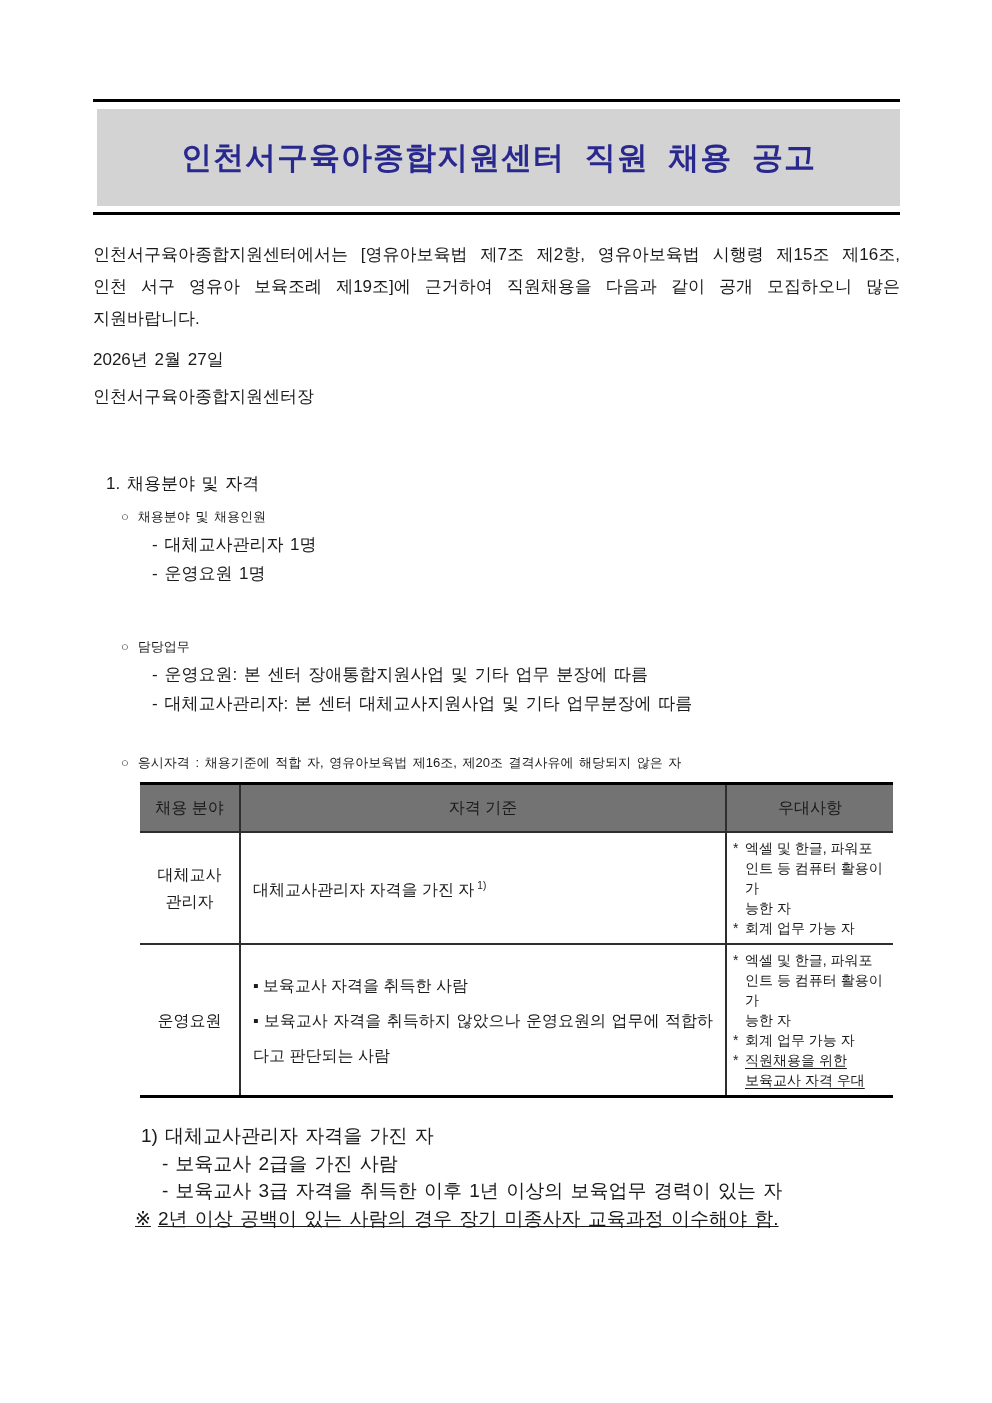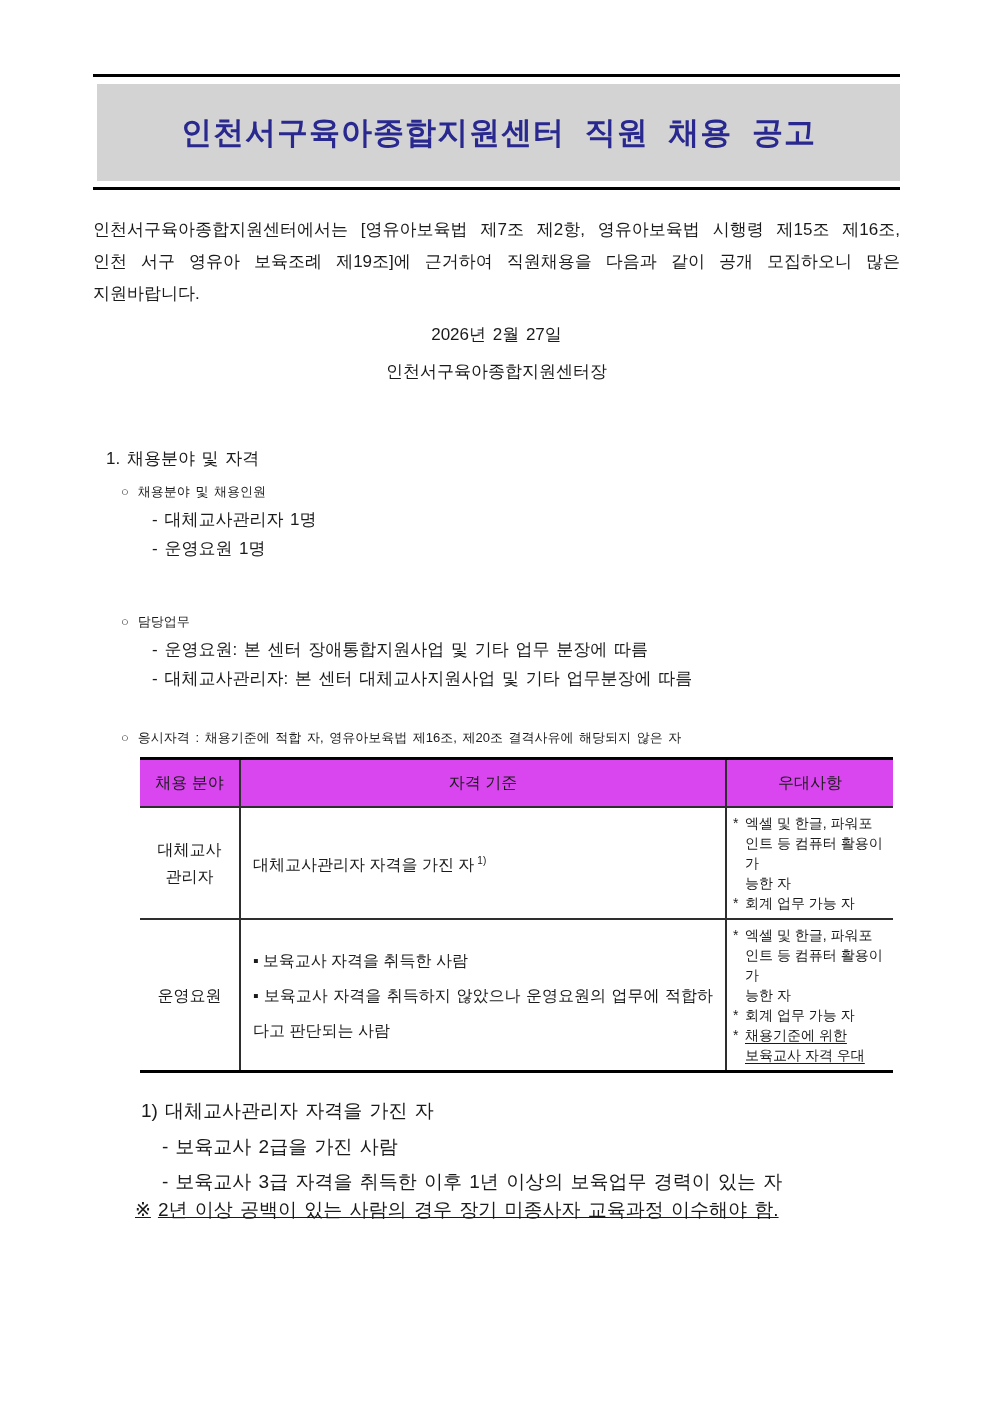--- a/index.html
+++ b/index.html
@@ -9,40 +9,40 @@
     box-sizing:border-box;
     padding:0 92px 0 93px;
     background:#ffffff;
     font-family:"Liberation Sans","DejaVu Sans",sans-serif;
     color:#1a1a1a;
     overflow:hidden;
   }
 
   
   .title-band {
-    margin-top:74px;
+    margin-top:99px;
     border-top:3px solid #000;
     border-bottom:3px solid #000;
     padding:7px 0 6px 4px;
   }
   .title-box {
     height:97px; background:#d3d3d3;
     display:flex; align-items:center; justify-content:center;
   }
   .title-text {
     font-size:31px; font-weight:bold; color:#28288e;
     letter-spacing:1px; word-spacing:10px; white-space:nowrap;
   }
 
   
   .intro { margin-top:24px; font-size:17px; line-height:32px; word-spacing:2px; }
   .intro-line.just { text-align:justify; text-align-last:justify; }
 
   
-  .sig { margin-top:6px; text-align:center; font-size:17px; line-height:37px; word-spacing:2px; }
+  .sig { margin-top:6px; text-align:left; font-size:17px; line-height:37px; word-spacing:2px; }
 
   
   .sec-heading { margin-top:54px; padding-left:13px; font-size:17px; line-height:29px; word-spacing:2px; }
   .lv1 { padding-left:28px; font-size:13px; line-height:29px; word-spacing:2px; }
   .lv1 .circ { margin-right:9px; }
   .lv2 { padding-left:59px; font-size:17px; line-height:28.5px; word-spacing:2px; }
   .gap-a { margin-top:4px; }
   .gap-b { margin-top:44px; }
   .gap-c { margin-top:30px; }
 
@@ -50,21 +50,21 @@
   table.jobtable {
     margin-top:5px; margin-left:47px;
     width:753px; table-layout:fixed; border-collapse:collapse;
     border-top:3px solid #000; border-bottom:3px solid #000;
     font-size:16px; color:#1a1a1a;
   }
   .jobtable col.c1 { width:100px; }
   .jobtable col.c2 { width:486px; }
   .jobtable col.c3 { width:167px; }
   .jobtable th {
-    background:#d946ef; height:44px; font-weight:normal;
+    background:#737373; height:44px; font-weight:normal;
     text-align:center; vertical-align:middle;
     border-bottom:2px solid #2e2e2e;
   }
   .jobtable td.mid, .jobtable th.mid {
     border-left:2px solid #2e2e2e; border-right:2px solid #2e2e2e;
   }
   .jobtable tr.row1 td { height:97px; }
   .jobtable tr.row2 td { height:124px; border-top:2px solid #2e2e2e; }
   td.field { text-align:center; vertical-align:middle; line-height:27px; }
   td.crit  { vertical-align:middle; padding:6px 12px; }
@@ -73,21 +73,21 @@
   .crit-p .sq { margin-right:4px; }
   .sup { font-size:10px; vertical-align:super; margin-left:3px; }
   td.pref { vertical-align:middle; padding:5px 4px 5px 6px; font-size:14px; line-height:20px; }
   .pref-line { display:flex; }
   .pref-marker { flex:0 0 12px; width:12px; }
   .pref-text.ul { text-decoration:underline; text-underline-offset:3px; }
 
   
   .footnotes { margin-top:24px; padding-left:42px; font-size:19px; line-height:27.5px; word-spacing:2px; }
   .fn-main { padding-left:6px; }
-  .fn-sub  { padding-left:27px;margin-top:8px; }
+  .fn-sub  { padding-left:27px; }
   .fn-note { padding-left:0;text-decoration:underline; }
   .fn-marker { margin-right:7px; }
 </style>
 </head>
 <body>
 
 <div class="page">
 
   <div class="title-band">
     <div class="title-box">
@@ -183,21 +183,21 @@
         <div class="pref-line">
               <span class="pref-marker"></span>
               <span class="pref-text">능한 자</span>
             </div>
         <div class="pref-line">
               <span class="pref-marker">*</span>
               <span class="pref-text">회계 업무 가능 자</span>
             </div>
         <div class="pref-line">
               <span class="pref-marker">*</span>
-              <span class="pref-text ul">채용기준에 위한</span>
+              <span class="pref-text ul">직원채용을 위한</span>
             </div>
         <div class="pref-line">
               <span class="pref-marker"></span>
               <span class="pref-text ul">보육교사 자격 우대</span>
             </div>
       </td>
     </tr>
   </tbody>
     </table>
 

